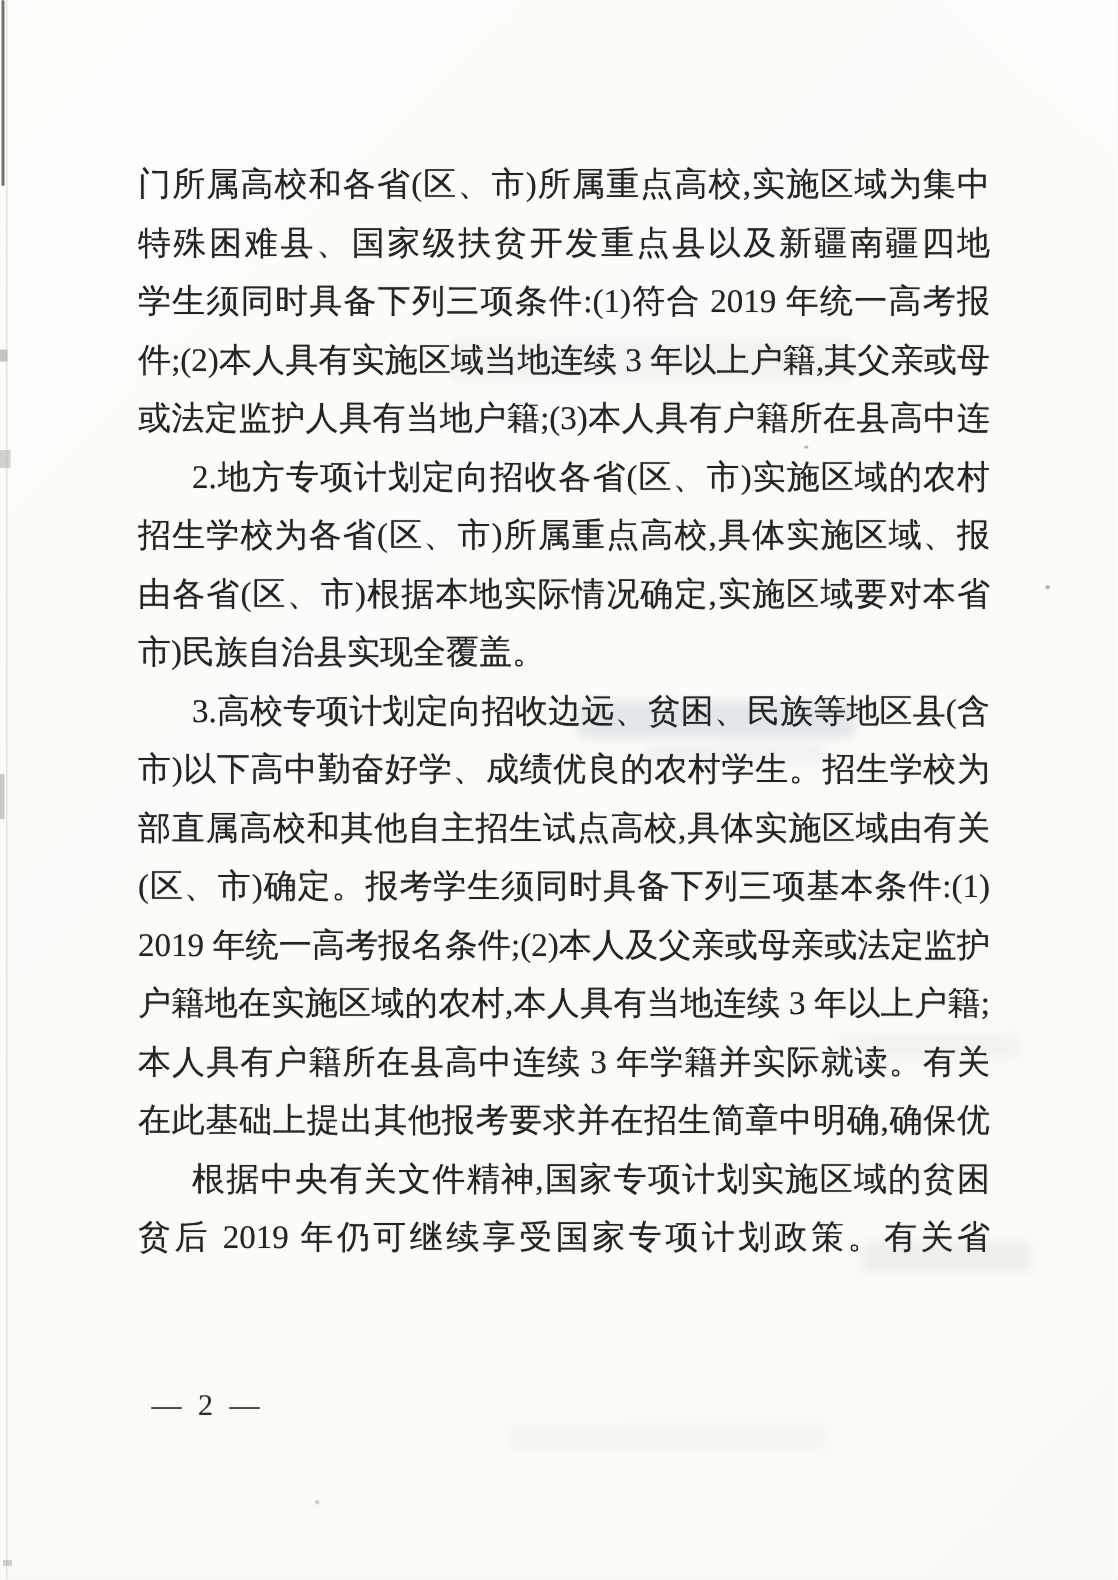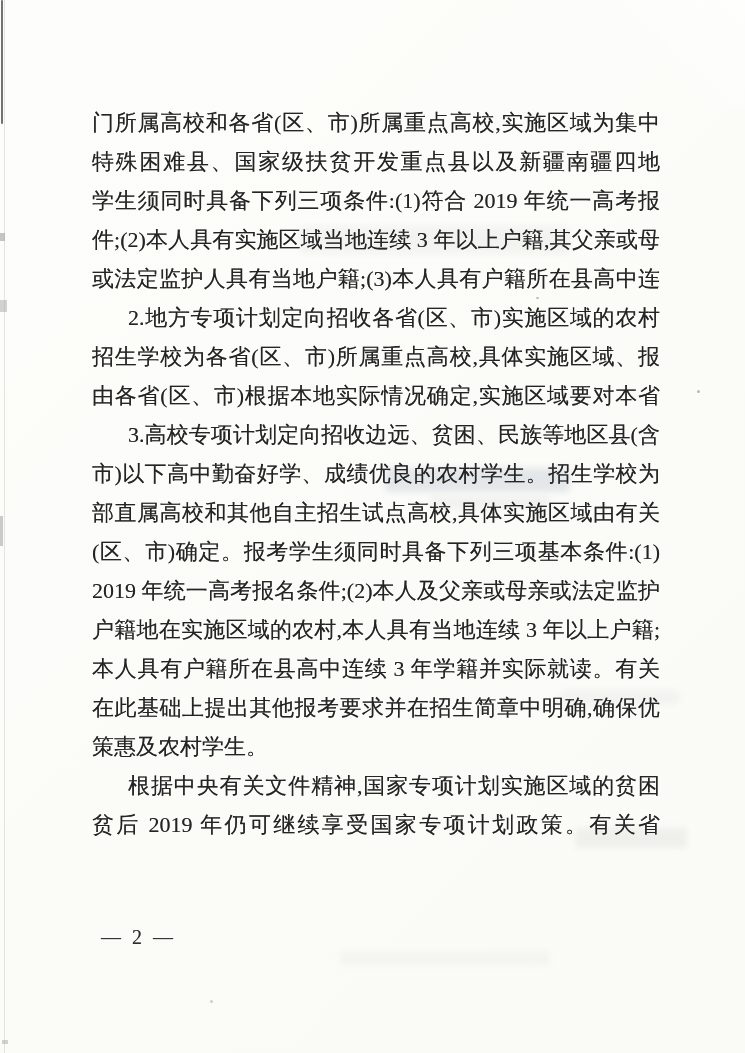--- a/index.html
+++ b/index.html
@@ -105,31 +105,31 @@
         <span class="line">门所属高校和各省(区、市)所属重点高校,实施区域为集中连片</span>
         <span class="line">特殊困难县、国家级扶贫开发重点县以及新疆南疆四地州。报考</span>
         <span class="line">学生须同时具备下列三项条件:(1)符合 2019 年统一高考报名条</span>
         <span class="line">件;(2)本人具有实施区域当地连续 3 年以上户籍,其父亲或母亲</span>
         <span class="line">或法定监护人具有当地户籍;(3)本人具有户籍所在县高中连续 3</span>
       </p>
       <p class="para">
         <span class="line first-indent">2.地方专项计划定向招收各省(区、市)实施区域的农村学生。</span>
         <span class="line">招生学校为各省(区、市)所属重点高校,具体实施区域、报考条件</span>
         <span class="line">由各省(区、市)根据本地实际情况确定,实施区域要对本省(区、</span>
+        <span class="line last">市)民族自治县实现全覆盖。</span>
       </p>
       <p class="para">
         <span class="line first-indent">3.高校专项计划定向招收边远、贫困、民族等地区县(含县级</span>
         <span class="line">市)以下高中勤奋好学、成绩优良的农村学生。招生学校为教育</span>
         <span class="line">部直属高校和其他自主招生试点高校,具体实施区域由有关省</span>
         <span class="line">(区、市)确定。报考学生须同时具备下列三项基本条件:(1)符合</span>
         <span class="line">2019 年统一高考报名条件;(2)本人及父亲或母亲或法定监护人</span>
         <span class="line">户籍地在实施区域的农村,本人具有当地连续 3 年以上户籍;(3)</span>
         <span class="line">本人具有户籍所在县高中连续 3 年学籍并实际就读。有关高校可</span>
         <span class="line">在此基础上提出其他报考要求并在招生简章中明确,确保优惠政</span>
-        <span class="line last">策惠及农村学生。</span>
       </p>
       <p class="para">
         <span class="line first-indent">根据中央有关文件精神,国家专项计划实施区域的贫困县脱</span>
         <span class="line">贫后 2019 年仍可继续享受国家专项计划政策。有关省(区、市)</span>
       </p>
     </main>
 
   <div class="page-number">— 2 —</div>
 </div>
 

